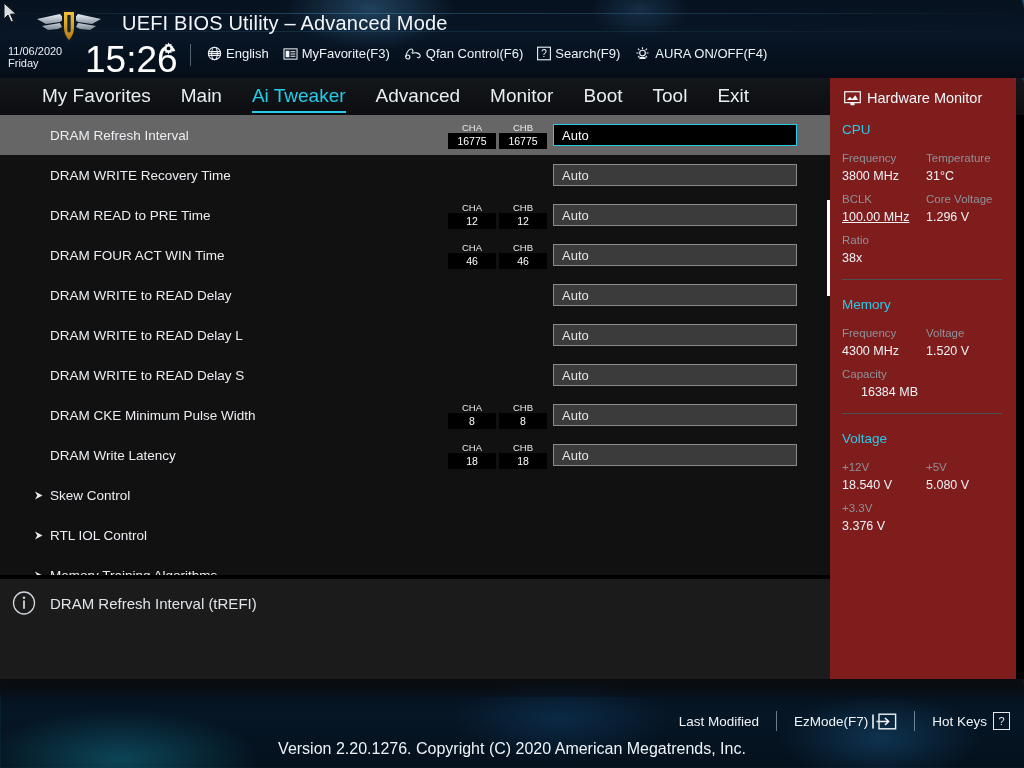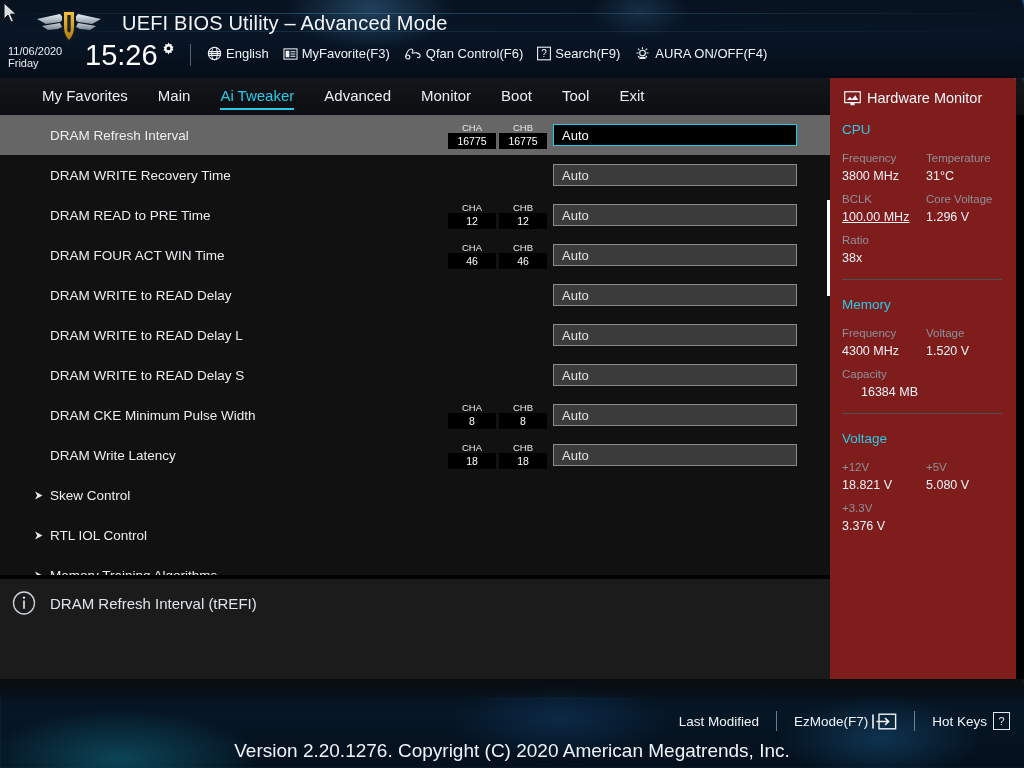--- a/index.html
+++ b/index.html
@@ -51,21 +51,21 @@
     position:absolute; left:122px; top:12px;
     font-size: 20px; color:#f2f6fa; letter-spacing:.2px; white-space:nowrap;
   }
 
   .date-block { position:absolute; left:8px; top:45px; line-height:12px; }
   .date-block .d { font-size:11px; color:#e9eef4; display:block; }
   .date-block .w { font-size:11px; color:#e9eef4; display:block; }
 
   .clock {
     position:absolute; left:85px; top:39px;
-    font-size:29px; color:#ffffff; letter-spacing:0px; font-weight:400;
+    font-size:37px; color:#ffffff; letter-spacing:0px; font-weight:400;
   }
   .gear-ic { position:absolute; left:161px; top:42px; width:15px; height:15px; }
   .hdr-sep {
     position:absolute; top:44px; width:1px; height:22px;
     background:rgba(170,195,215,.45);
   }
 
   .hdr-items { position:absolute; left:207px; top:46px; display:flex; align-items:center; gap:0; }
   .hdr-item {
     display:flex; align-items:center; gap:4px;
@@ -81,21 +81,21 @@
     overflow:hidden;
   }
   .navbar-bg-streak{
     position:absolute; right:0; top:0; width:290px; height:37px;
     background:
       linear-gradient(250deg, rgba(40,110,170,.22) 0 2px, rgba(0,0,0,0) 2px 26px),
       linear-gradient(246deg, rgba(70,160,210,.14) 0 1px, rgba(0,0,0,0) 1px 44px);
   }
   .tabs { position:absolute; left:42px; top:0; display:flex; align-items:center; height:37px; }
   .tab {
-    font-size:15px; color:#e8edf2; margin-right:30px; padding-bottom:2px;
+    font-size:19px; color:#e8edf2; margin-right:30px; padding-bottom:2px;
     position:relative; white-space:nowrap; cursor:default;
   }
   .tab.active { color:#29c9e8; }
   .tab.active::after {
     content:""; position:absolute; left:0; right:0; bottom:-4px; height:2px; background:#29c9e8;
   }
 
   
   .content {
     position:absolute; left:0; top:115px; width:838px; height:460px;
@@ -210,21 +210,21 @@
     background: linear-gradient(180deg, rgba(10,12,15,.96), rgba(8,14,22,.55));
   }
   .foot-items {
     position:absolute; right:14px; top:32px; display:flex; align-items:center; gap:0;
     font-size:13.5px; color:#f0f4f8;
   }
   .foot-item { display:flex; align-items:center; gap:3px; white-space:nowrap; }
   .foot-div { width:1px; height:20px; background:rgba(190,210,225,.55); margin:0 17px; }
   .version {
     position:absolute; left:0; right:0; top:740px; text-align:center;
-    font-size:19px; color:#eef3f8; z-index:6;
+    font-size:16px; color:#eef3f8; z-index:6;
   }
   .kbox {
     display:inline-flex; align-items:center; justify-content:center;
     width:15px; height:16px; border:1px solid #e2e8ee; font-size:11px; color:#e2e8ee;
     margin-left:3px;
   }
 </style>
 </head>
 <body>
 
@@ -473,21 +473,21 @@
         <div class="hw-sec" style="top: 219px;">Memory</div>
         <div class="hw-pairlabel" style="top: 249px; left: 12px;">Frequency</div>
         <div class="hw-pairval" style="top: 266px; left: 12px;">4300 MHz</div>
         <div class="hw-pairlabel" style="top: 249px; left: 96px;">Voltage</div>
         <div class="hw-pairval" style="top: 266px; left: 96px;">1.520 V</div>
         <div class="hw-pairlabel" style="top: 290px; left: 12px;">Capacity</div>
         <div class="hw-pairval" style="top: 307px; left: 12px; margin-left: 19px;">16384 MB</div>
         <div class="hw-hr" style="top: 335px;"></div>
         <div class="hw-sec" style="top: 353px;">Voltage</div>
         <div class="hw-pairlabel" style="top: 383px; left: 12px;">+12V</div>
-        <div class="hw-pairval" style="top: 400px; left: 12px;">18.821 V</div>
+        <div class="hw-pairval" style="top: 400px; left: 12px;">18.540 V</div>
         <div class="hw-pairlabel" style="top: 383px; left: 96px;">+5V</div>
         <div class="hw-pairval" style="top: 400px; left: 96px;">5.080 V</div>
         <div class="hw-pairlabel" style="top: 424px; left: 12px;">+3.3V</div>
         <div class="hw-pairval" style="top: 441px; left: 12px;">3.376 V</div>
       </div>
   </div>
 
   <div class="footer">
     <div class="foot-tex"></div>
     <div class="foot-topbar"></div>

